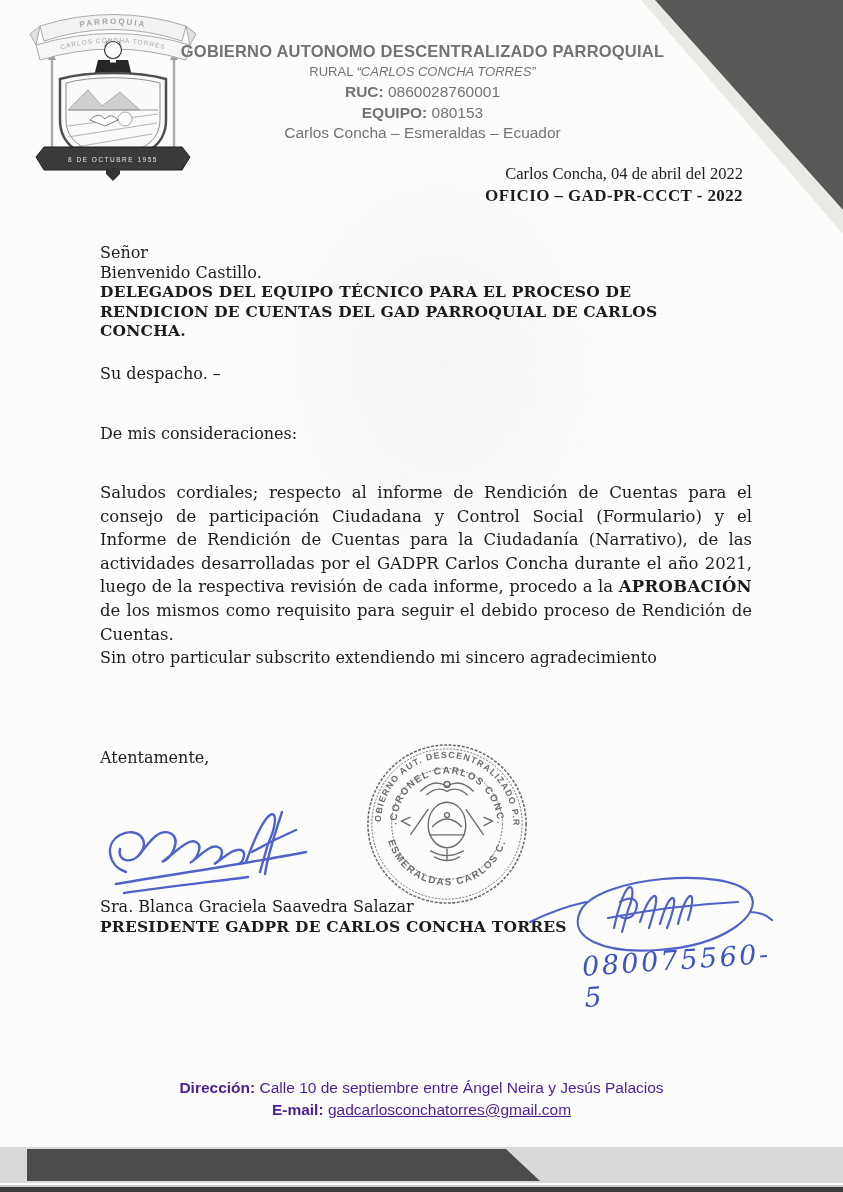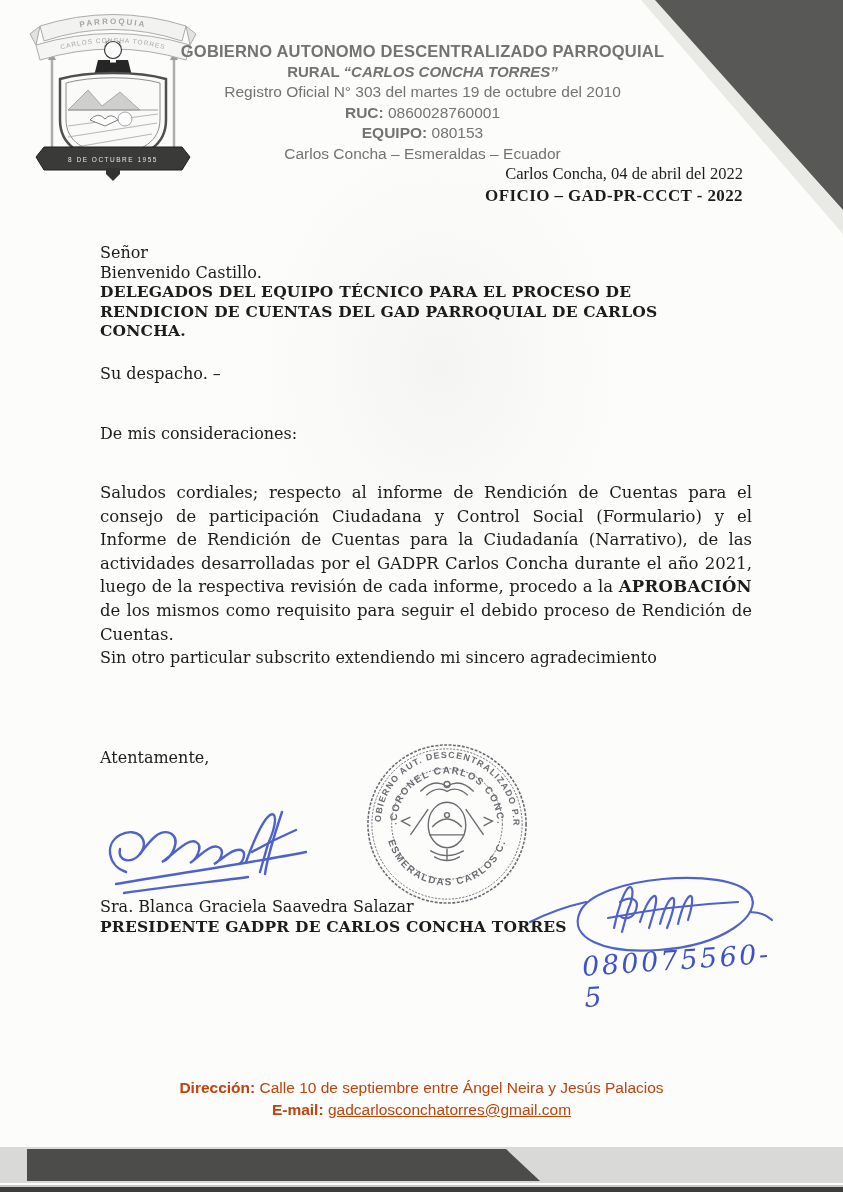--- a/index.html
+++ b/index.html
@@ -19,21 +19,21 @@
   .bottom-darkband{left:0;top:1147px;width:843px;height:36px;
             clip-path:polygon(27px 2px,506px 2px,540px 34px,27px 34px);background:#4c4c4a;}
   .bottom-line1{left:0;top:1185px;width:843px;height:2px;background:#c7c7c5;}
   .bottom-line2{left:0;top:1187px;width:843px;height:5px;background:#3d3d3b;}
   .watermark{left:250px;top:130px;width:380px;height:470px;border-radius:50%;
             background:radial-gradient(closest-side,rgba(110,110,110,0.055),rgba(110,110,110,0.025),rgba(110,110,110,0));}
 
   
   .letterhead{left:170px;top:42px;width:505px;text-align:center;line-height:19.5px;color:#737373;}
   .lh1{font-size:16.5px;font-weight:bold;letter-spacing:.2px;}
-  .lh2{font-size:15px;font-weight:bold;}
+  .lh2{font-size:13px;font-weight:normal;}
   .lh2 .q{font-style:italic;}
   .lh-small{font-size:15.5px;margin-top:1px;}
   .lh-small b{font-weight:bold;}
 
   .dateline{right:100px;top:163px;text-align:right;line-height:22px;}
   .date-txt{font-size:16.5px;}
   .oficio-txt{font-size:17px;font-weight:bold;letter-spacing:.4px;}
 
   
   .recipient{left:100px;top:243px;width:640px;font-size:16px;line-height:19.5px;}
@@ -48,21 +48,21 @@
   .sig-name{left:100px;top:897px;font-size:16px;line-height:20px;}
   .sig-title{font-weight:bold;font-size:15.5px;letter-spacing:.2px;text-align:right;}
 
   .stamp{left:363px;top:740px;width:168px;height:168px;opacity:.82;}
   .sig1{left:96px;top:800px;width:252px;height:100px;}
   .sig2{left:528px;top:862px;width:245px;height:100px;}
   .idnum{left:583px;top:944px;width:200px;color:#3d52c4;font-style:italic;
          font-size:27px;letter-spacing:2.5px;transform:rotate(-4deg);font-family:"DejaVu Serif",serif;}
 
   
-  .footer{left:0;top:1077px;width:843px;text-align:center;line-height:22px;font-size:15.5px;color:#c2410c;}
+  .footer{left:0;top:1077px;width:843px;text-align:center;line-height:22px;font-size:15.5px;color:#4c1d95;}
   .footer b{font-weight:bold;}
   .email-link{text-decoration:underline;}
 </style>
 </head>
 <body>
 
 <div class="page">
 
   <div class="abs watermark"></div>
   <div class="abs corner-tri">
@@ -113,21 +113,20 @@
 
       <path d="M16,147 L154,147 L162,157 L154,170 L16,170 L8,157 Z" fill="#3a3a38" stroke="#1f1f1f" stroke-width="1"></path>
       <text x="85" y="161.5" text-anchor="middle" font-family="Liberation Sans, sans-serif" font-size="6.5" letter-spacing="1.5" fill="#e4e4e2">8 DE OCTUBRE 1955</text>
       <path d="M78,168 h14 v6 l-7,7 l-7,-7 Z" fill="#333331"></path>
     </svg>
   </div>
 
   <div class="abs letterhead sans">
     <div class="lh1">GOBIERNO AUTONOMO DESCENTRALIZADO PARROQUIAL</div>
     <div class="lh2"><span>RURAL </span><span class="q">“CARLOS CONCHA TORRES”</span></div>
-    <div class="lh-small">Registro Oficial N° 303 del martes 19 de octubre del 2010</div>
     <div class="lh-small"><b>RUC:</b><span> 0860028760001</span></div>
     <div class="lh-small"><b>EQUIPO:</b><span> 080153</span></div>
     <div class="lh-small">Carlos Concha – Esmeraldas – Ecuador</div>
   </div>
 
   <div class="abs dateline serif">
     <div class="date-txt">Carlos Concha, 04 de abril del 2022</div>
     <div class="oficio-txt">OFICIO – GAD-PR-CCCT - 2022</div>
   </div>
 

